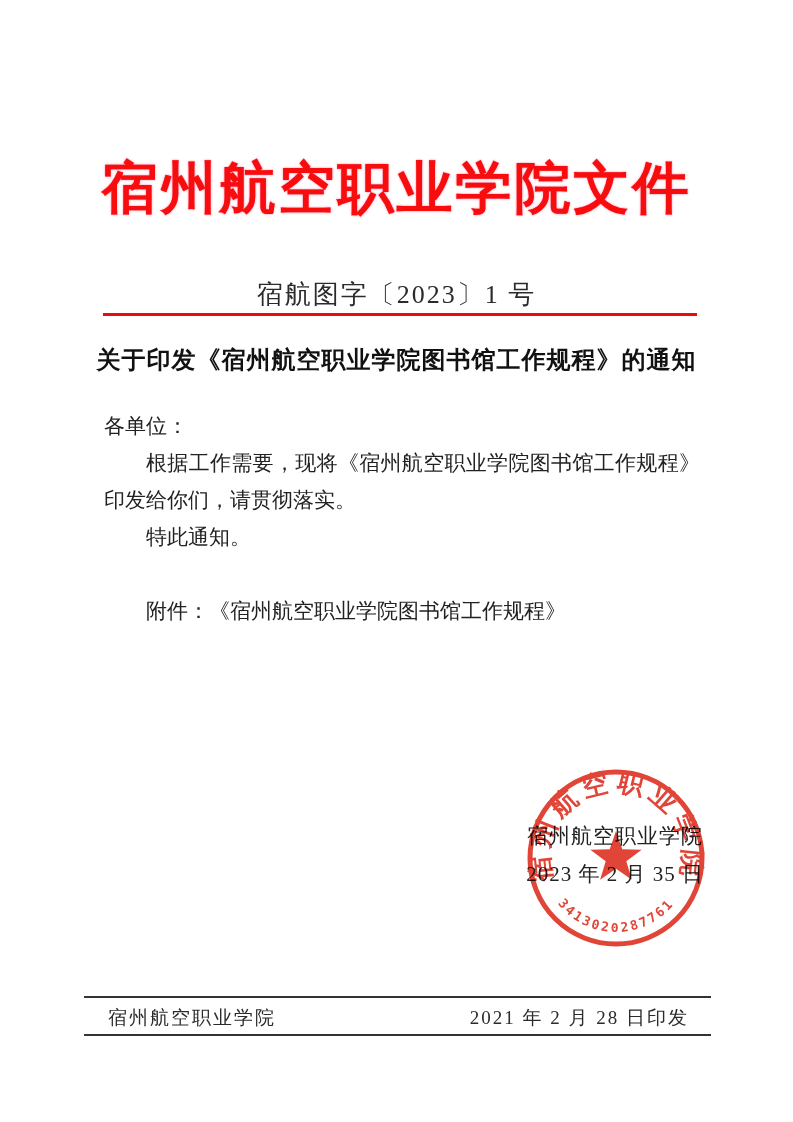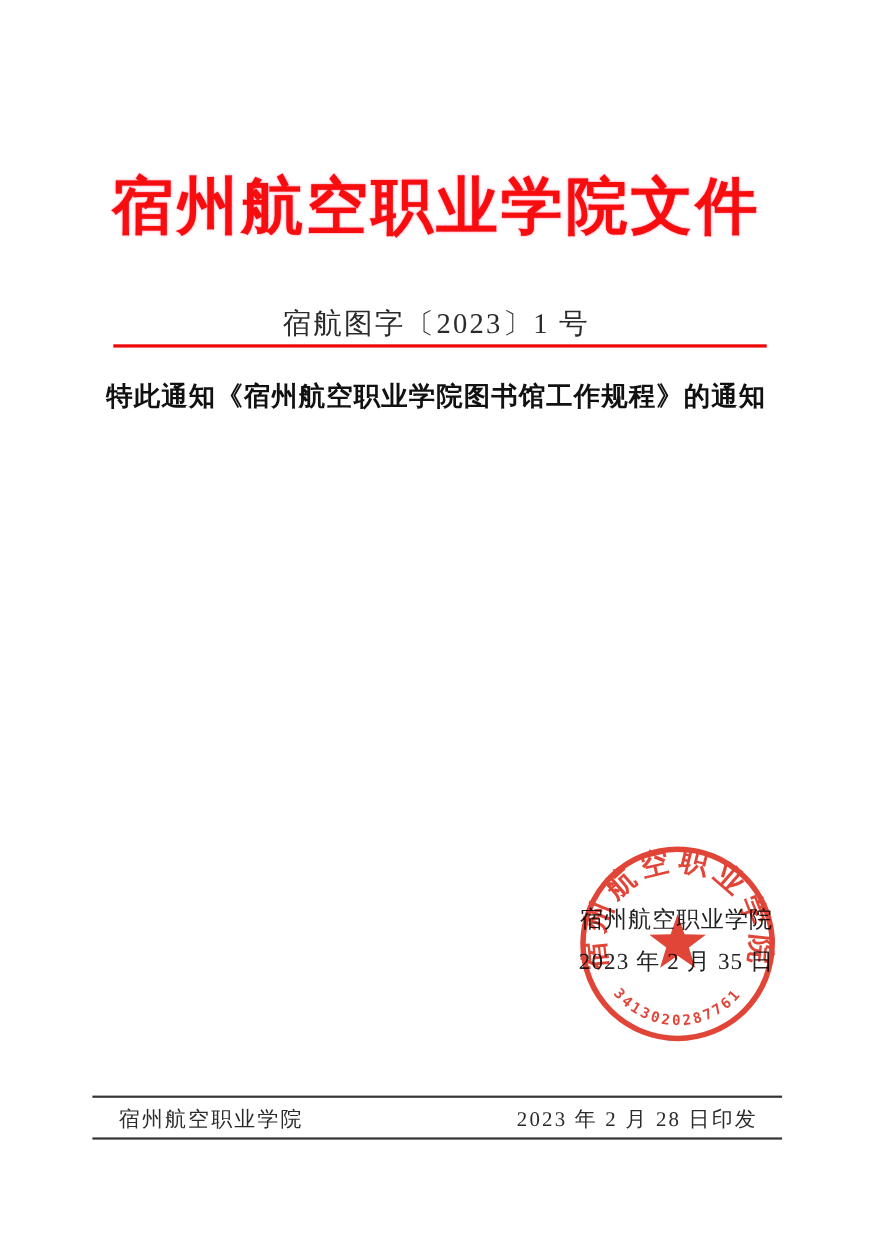--- a/index.html
+++ b/index.html
@@ -131,22 +131,28 @@
 <body>
 
 <div class="page">
 
   <div class="header-title">宿州航空职业学院文件</div>
 
   <div class="doc-number">宿航图字〔2023〕1 号</div>
 
   <div class="red-divider"></div>
 
-  <div class="doc-title">特此通知《宿州航空职业学院图书馆工作规程》的通知</div>
+  <div class="doc-title">关于印发《宿州航空职业学院图书馆工作规程》的通知</div>
 
+  <div class="body-block">
+    <div class="salutation">各单位：</div>
+    <div class="para">根据工作需要，现将《宿州航空职业学院图书馆工作规程》印发给你们，请贯彻落实。</div>
+    <div class="para">特此通知。</div>
+    <div class="attachment">附件：《宿州航空职业学院图书馆工作规程》</div>
+  </div>
 
   <div class="sig-org">宿州航空职业学院</div>
   <div class="sig-date">2023 年 2 月 35 日</div>
 
   <svg class="seal" viewBox="0 0 200 200" xmlns="http://www.w3.org/2000/svg">
     <defs>
       <path id="sealTopArc" d="M 37.0 122.9 A 67 67 0 1 1 163.0 122.9" fill="none"></path>
       <path id="sealBottomArc" d="M 39.4 142.5 A 74 74 0 0 0 160.6 142.5" fill="none"></path>
     </defs>
     <circle cx="100" cy="100" r="86" fill="none" stroke-width="5" stroke="#dd2b1c"></circle>
@@ -155,17 +161,17 @@
     </text>
     <polygon points="100,73 106.3,91.3 125.7,91.7 110.3,103.3 115.9,121.8 100,110.8 84.1,121.8 89.7,103.3 74.3,91.7 93.7,91.3" fill="#dd2b1c"></polygon>
     <text class="arc-serial" text-anchor="middle" fill="#dd2b1c">
       <textPath href="#sealBottomArc" startOffset="50%">3413020287761</textPath>
     </text>
   </svg>
 
   <div class="footer-rule top"></div>
   <div class="footer-row">
     <span>宿州航空职业学院</span>
-    <span>2023 年 2 月 28 日印发</span>
+    <span>2021 年 2 月 28 日印发</span>
   </div>
   <div class="footer-rule bottom"></div>
 
 </div>
 
 </body></html>

